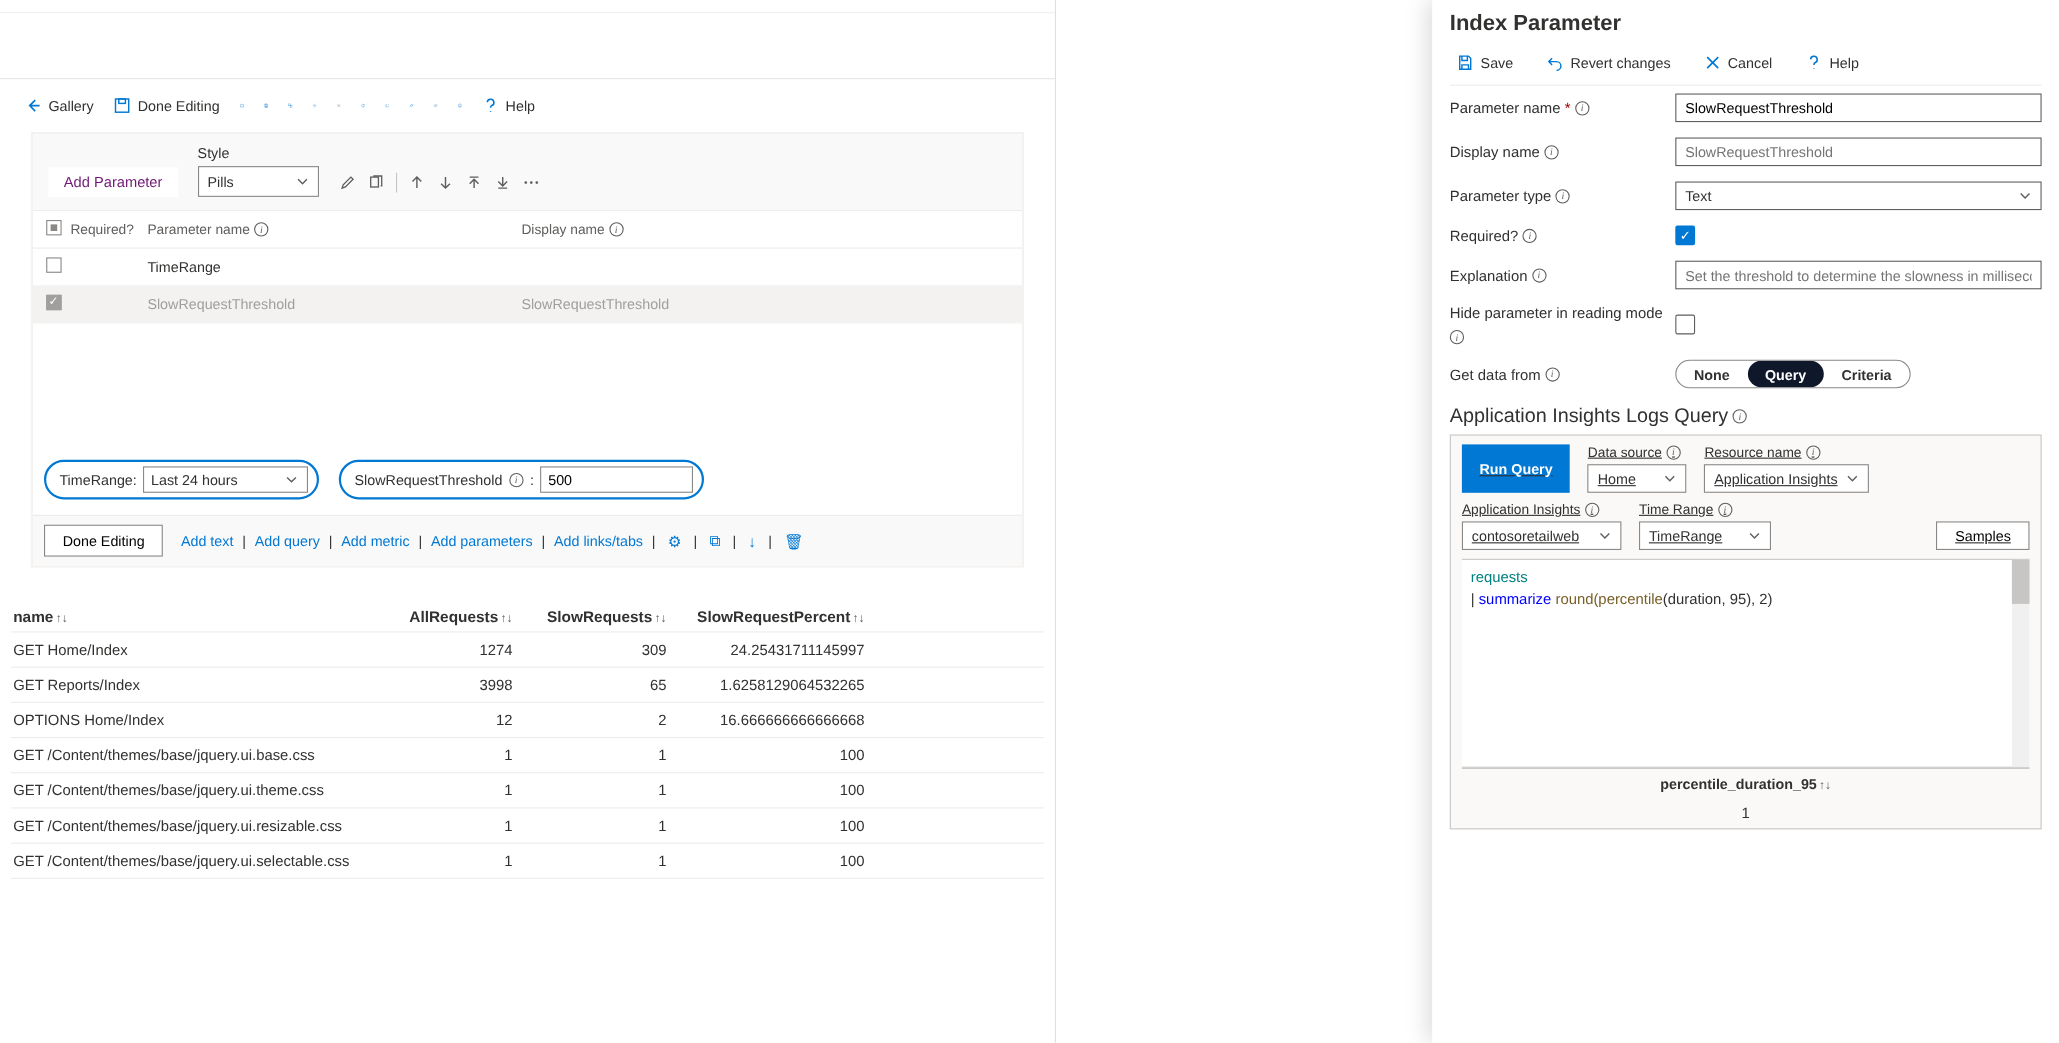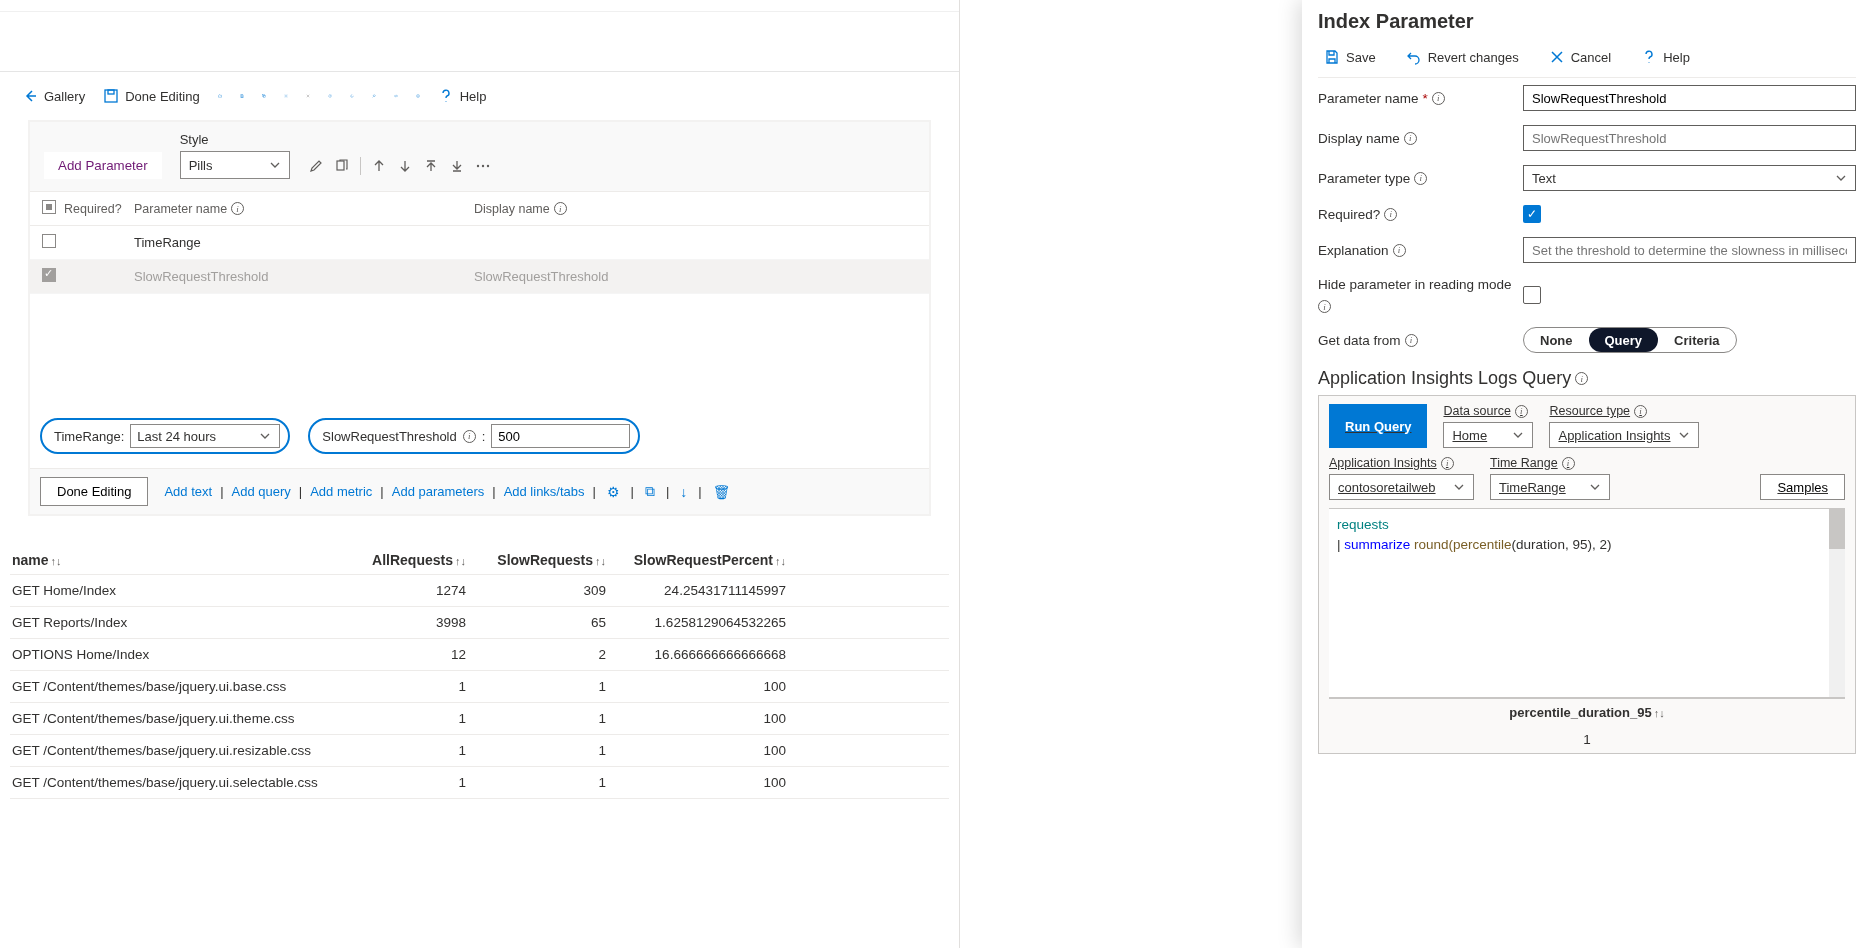--- a/index.html
+++ b/index.html
@@ -472,21 +472,21 @@
           <span>Home</span>
           <span class="chev icon">
               <svg viewBox="0 0 16 16" stroke="#605e5c" fill="none" stroke-width="1.3">
                 <path d="M4 6 L8 10 L12 6"></path>
               </svg>
             </span>
         </div>
       </div>
       <div class="q-col">
         <div class="q-lbl">
-            <span>Resource type</span>
+            <span>Resource name</span>
             <span class="info-ic">i</span>
           </div>
         <div class="q-sel" style="width:150px">
           <span>Application Insights</span>
           <span class="chev icon">
               <svg viewBox="0 0 16 16" stroke="#605e5c" fill="none" stroke-width="1.3">
                 <path d="M4 6 L8 10 L12 6"></path>
               </svg>
             </span>
         </div>

